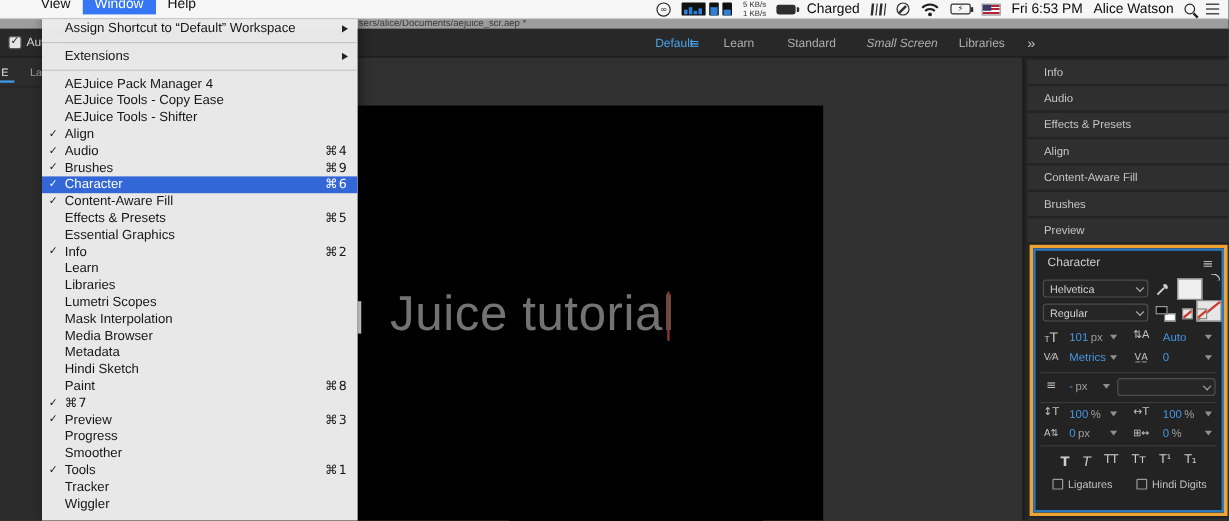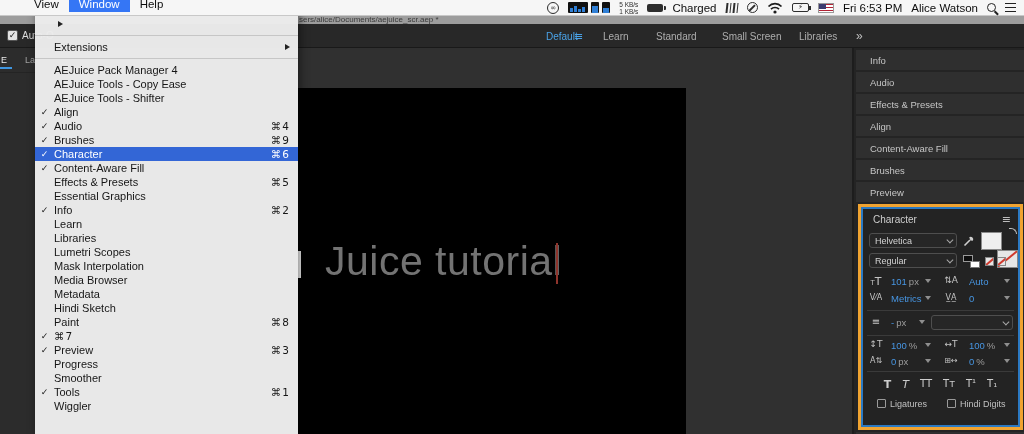--- a/index.html
+++ b/index.html
@@ -148,21 +148,21 @@
 
   <div class="toolbar">
     <div class="auto-frag">
       <span class="cb">✓</span>
       <span class="lbl">Auto-O</span>
     </div>
     <div id="ws-tabs">
         <span class="ws-tab active" style="left: 546px;">Default</span>
         <span class="ws-tab" style="left: 603px;">Learn</span>
         <span class="ws-tab" style="left: 656px;">Standard</span>
-        <span class="ws-tab" style="left: 722px;">Small Screen</span>
+        <span class="ws-tab" style="left: 722px; font-style: italic;">Small Screen</span>
         <span class="ws-tab" style="left: 799px;">Libraries</span>
       </div>
     <span class="ws-burger">≡</span>
     <span class="ws-overflow">»</span>
   </div>
 
   <div class="leftstrip">
     <span class="fragE">E</span>
     <span class="fragE-underline"></span>
     <span class="fragLa">La</span>
@@ -285,20 +285,21 @@
   </div>
 
   <div class="dropdown" id="menu-list">
       <div class="menu-item">
         <span class="chk"></span>
         <span class="lab">Workspace</span>
         <span class="tri-right"></span>
       </div>
       <div class="menu-item">
         <span class="chk"></span>
+        <span class="lab">Assign Shortcut to “Default” Workspace</span>
         <span class="tri-right"></span>
       </div>
       <div class="menu-sep">
         <i></i>
       </div>
       <div class="menu-item">
         <span class="chk"></span>
         <span class="lab">Extensions</span>
         <span class="tri-right"></span>
       </div>
@@ -401,20 +402,24 @@
         <span class="lab">Progress</span>
       </div>
       <div class="menu-item">
         <span class="chk"></span>
         <span class="lab">Smoother</span>
       </div>
       <div class="menu-item">
         <span class="chk">✓</span>
         <span class="lab">Tools</span>
         <span class="sc">⌘1</span>
+      </div>
+      <div class="menu-item">
+        <span class="chk"></span>
+        <span class="lab">Tracker</span>
       </div>
       <div class="menu-item">
         <span class="chk"></span>
         <span class="lab">Wiggler</span>
       </div>
     </div>
 
   <div class="macbar">
     <div id="macbar-items" style="display:flex; height:24px; margin-left:24px;">
         <div class="mitem">View</div>

